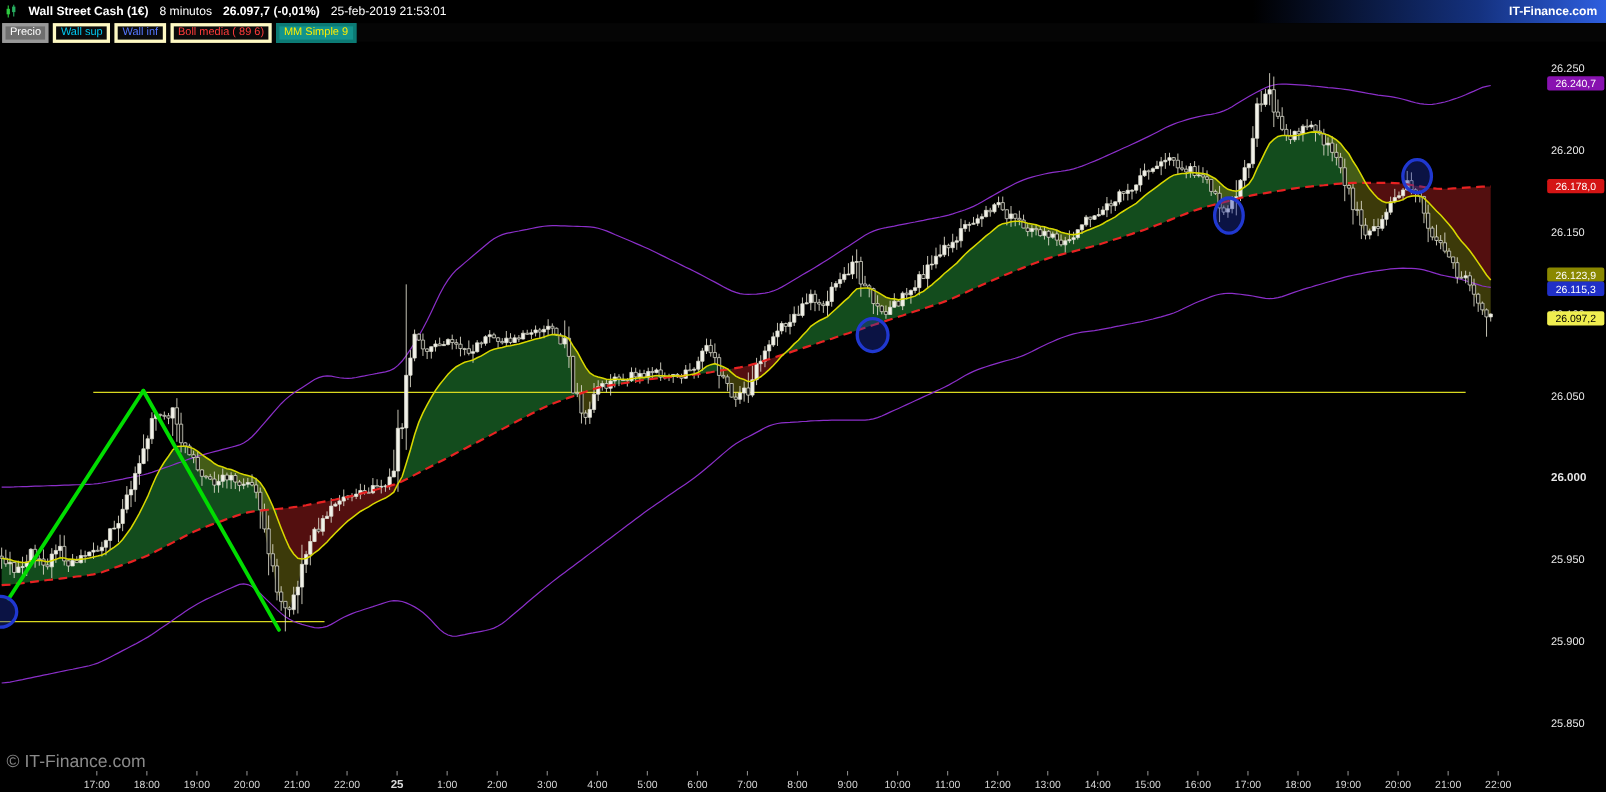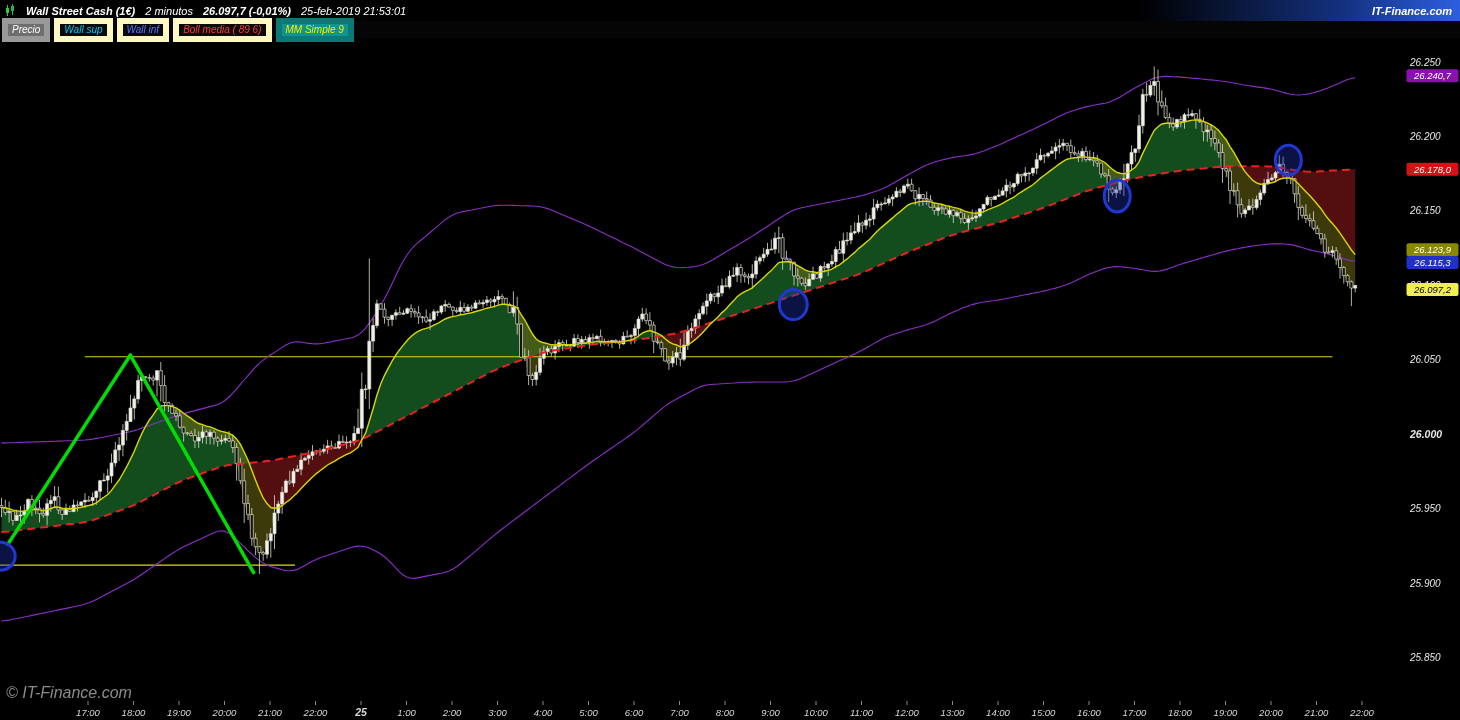--- a/index.html
+++ b/index.html
@@ -1,27 +1,27 @@
 <!DOCTYPE html>
 <html><head>
 <meta charset="utf-8">
 <style>
   * { box-sizing: border-box; }
   body { margin: 0; background: #222; font-family: "Liberation Sans", sans-serif; }
-  .app { position: relative; width: 1460px; height: 720px; background: #000; overflow: hidden; font-style: italic; }
+  .app { position: relative; width: 1460px; height: 720px; background: #000; overflow: hidden; }
   .topbar {
     height: 21px; display: flex; align-items: center; gap: 10px; padding: 0 4px;
     background: linear-gradient(90deg, #000 0%, #000 78%, #14317e 92%, #2e5fe0 100%);
     color: #fff; font-size: 11px; white-space: nowrap;
   }
   .topbar .instr { font-weight: bold; }
   .topbar .price { font-weight: bold; }
   .topbar .brand { margin-left: auto; font-weight: bold; padding-right: 4px; }
   .indrow { height: 17px; display: flex; align-items: center; gap: 4px; padding: 0 2px; background: #050505; font-size: 10px; }
-  .chip { padding: 0 4px; line-height: 12px; border: 6px solid #fef9c3; background: #0a0a0a; color: #ddd; cursor: default; }
+  .chip { padding: 0 4px; line-height: 12px; border: 3px solid #fef9c3; background: #0a0a0a; color: #ddd; cursor: default; }
   .chip.precio { background: #6e6e6e; color: #fff; border-color: #999; }
   .chip.bsup   { color: #00c8f0; }
   .chip.binf   { color: #5577ff; }
   .chip.bmedia { color: #ff3b3b; }
   .chip.mm     { background: #12948e; color: #ffee00; border-color: #0c7a74; }
   .copyright { position: absolute; left: 6px; top: 684px; color: #8a8a8a; font-size: 16px; }
   svg text { font-family: "Liberation Sans", sans-serif; }
 </style>
 </head>
 <body>
@@ -31,21 +31,21 @@
   <div class="topbar">
     <span style="display:inline-flex;align-items:center;">
       <svg width="12" height="13" aria-hidden="true">
         <line x1="3.5" y1="1" x2="3.5" y2="12" stroke="#2ecc40" stroke-width="1"></line>
         <rect x="2" y="4" width="3" height="5" fill="#2ecc40"></rect>
         <line x1="8.5" y1="0" x2="8.5" y2="11" stroke="#27ae60" stroke-width="1"></line>
         <rect x="7" y="2" width="3" height="5" fill="#27ae60"></rect>
       </svg>
     </span>
     <span class="instr">Wall Street Cash (1€)</span>
-    <span class="tf">2 minutos</span>
+    <span class="tf">8 minutos</span>
     <span class="price">26.097,7 (-0,01%)</span>
     <span class="ts">25-feb-2019 21:53:01</span>
     <span class="brand">IT-Finance.com</span>
   </div>
 
   <div class="indrow">
     <span class="chip precio">Precio</span>
     <span class="chip bsup">Wall sup</span>
     <span class="chip binf">Wall inf</span>
     <span class="chip bmedia">Boll media ( 89 6)</span>

